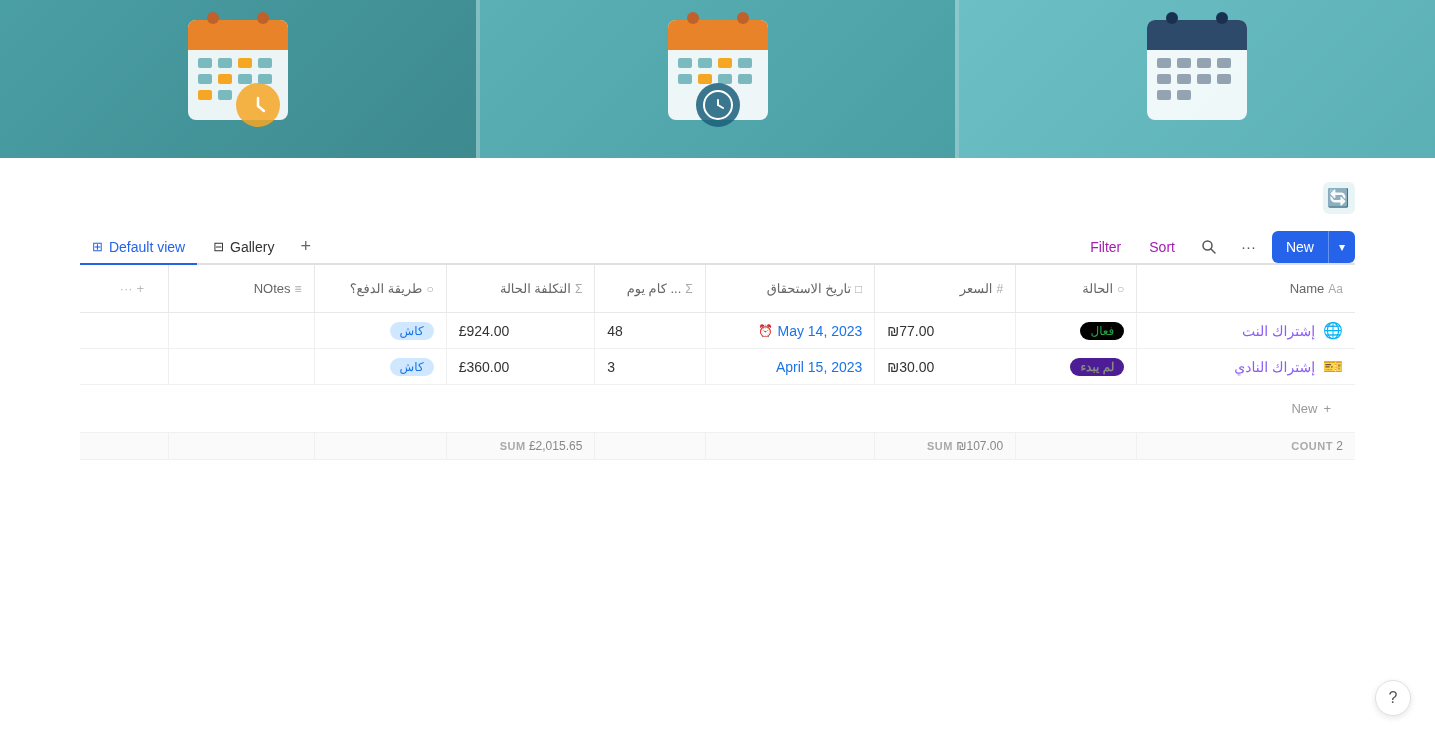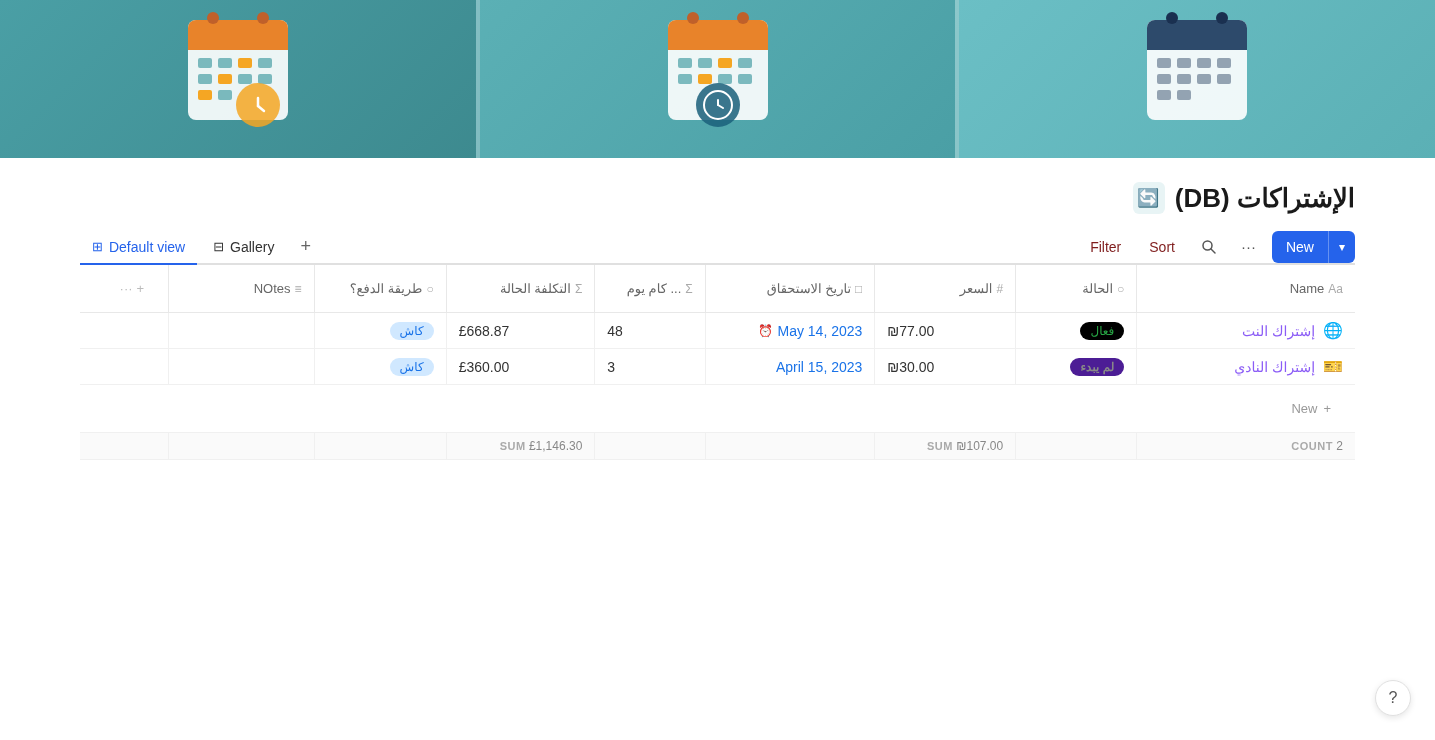--- a/index.html
+++ b/index.html
@@ -115,21 +115,21 @@
     .toolbar-right {
       display: flex;
       align-items: center;
       gap: 8px;
     }
     .toolbar-btn {
       background: none;
       border: none;
       cursor: pointer;
       font-size: 14px;
-      color: #7f1d1d;
+      color: #a21caf;
       padding: 6px 10px;
       display: flex;
       align-items: flex-end;
       gap: 4px;
     }
 
     .icon-btn {
       background: none;
       border: none;
       cursor: pointer;
@@ -351,21 +351,20 @@
         <rect x="15" y="90" width="14" height="10" rx="2" fill="#8899aa" opacity="0.9"></rect>
         <rect x="35" y="90" width="14" height="10" rx="2" fill="#8899aa" opacity="0.9"></rect>
       </svg>
     </div>
   </div>
 </div>
 
 <div class="content">
 
   <div class="page-title-row">
-    <span class="page-title-text">الإشتراكات (DB)</span>
     <div class="page-title-icon">
       <span>🔄</span>
     </div>
   </div>
 
   <div class="toolbar">
     <div class="toolbar-left">
       <a class="view-tab active">
         <span class="view-tab-icon">⊞</span>
         <span>Default view</span>
@@ -477,21 +476,21 @@
           <td class="col-date">
             <div class="date-cell">
               <span>May 14, 2023</span>
               <span class="date-alarm">⏰</span>
             </div>
           </td>
           <td class="col-days">
             <span>48</span>
           </td>
           <td class="col-annual">
-            <span>£668.87</span>
+            <span>£924.00</span>
           </td>
           <td class="col-payment">
             <span class="badge badge-blue">كاش</span>
           </td>
           <td class="col-notes"></td>
           <td></td>
         </tr>
 
         <tr>
           <td class="col-name">
@@ -540,21 +539,21 @@
           </td>
           <td></td>
           <td>
             <span class="footer-label">SUM</span>
             <span>₪107.00</span>
           </td>
           <td></td>
           <td></td>
           <td>
             <span class="footer-label">SUM</span>
-            <span>£1,146.30</span>
+            <span>£2,015.65</span>
           </td>
           <td></td>
           <td></td>
           <td></td>
         </tr>
       </tfoot>
     </table>
   </div>
 
 </div>

